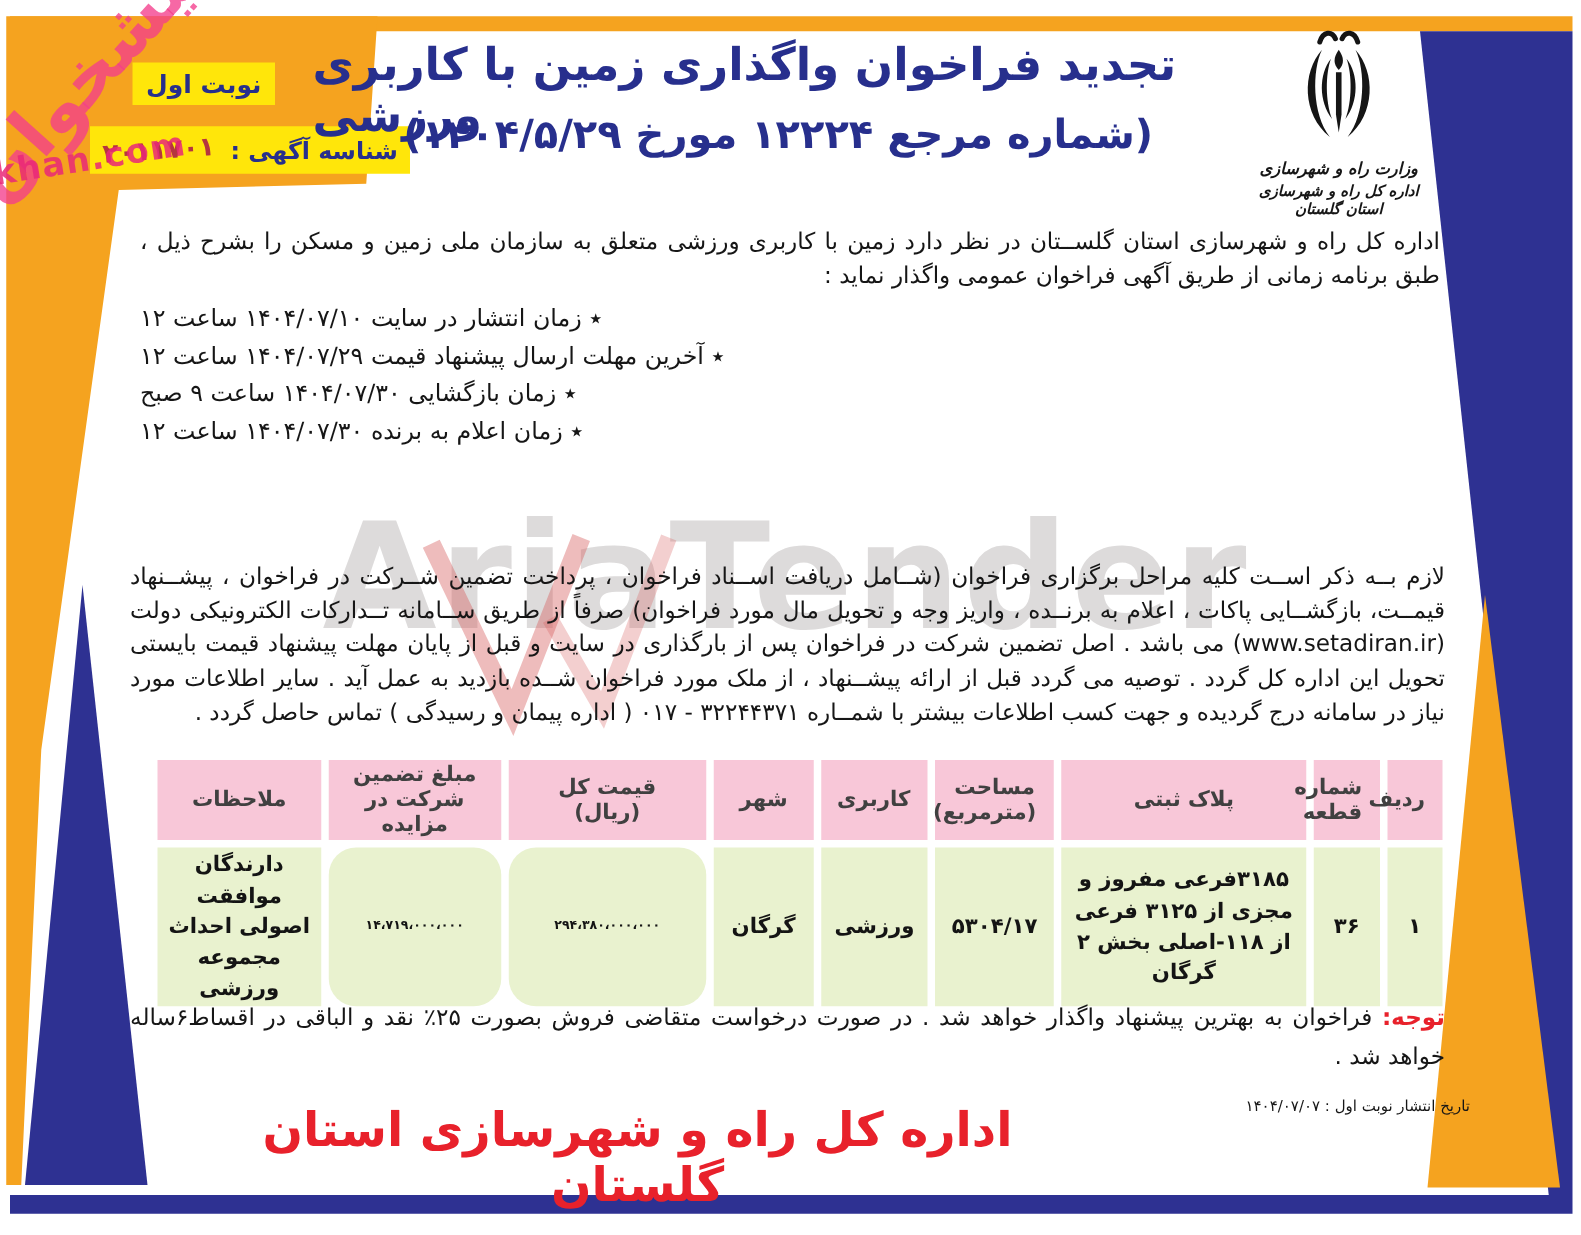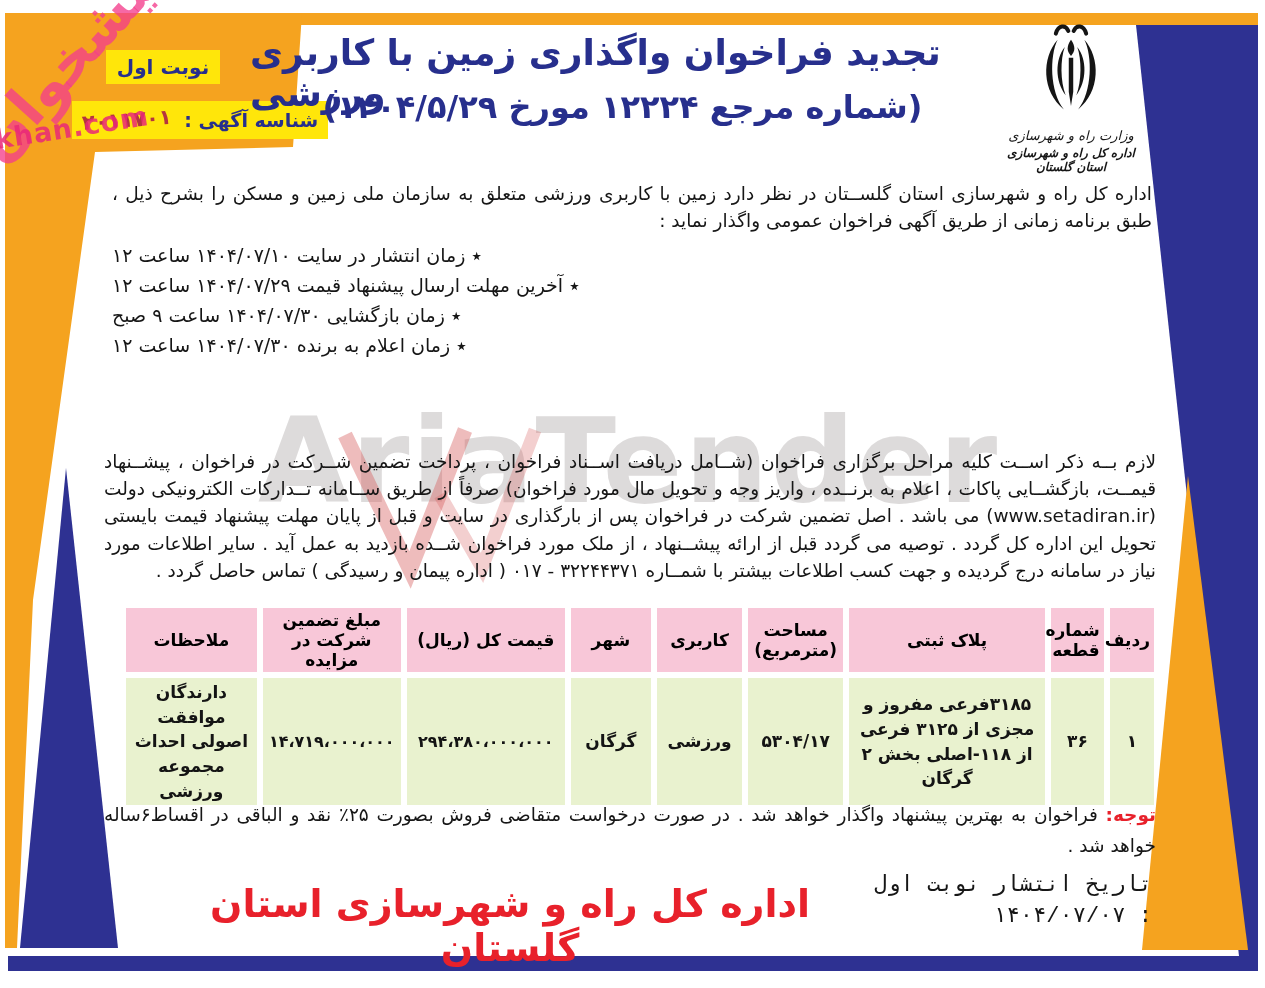--- a/index.html
+++ b/index.html
@@ -38,52 +38,52 @@
   }
 
   
   .title1{position:absolute;left:250px;top:32px;width:745px;z-index:2;text-align:left;
     font-size:36px;font-weight:bold;color:var(--navy,#272F8D);}
   .title2{position:absolute;left:250px;top:88px;width:745px;z-index:2;text-align:center;
     font-size:32px;font-weight:bold;color:var(--navy,#272F8D);}
 
   
   .logo{position:absolute;left:995px;top:22px;width:152px;z-index:2;text-align:center;}
-  .logo-caption1{font-size:13px;font-weight:normal;font-style:italic;margin-top:2px;}
+  .logo-caption1{font-size:13px;font-weight:bold;font-style:italic;margin-top:2px;}
   .logo-caption2{font-size:12px;font-weight:bold;font-style:italic;margin-top:3px;}
 
   
   .intro{position:absolute;left:112px;top:180px;width:1040px;z-index:2;
     font-size:18.5px;line-height:27px;text-align:justify;}
   .schedule{position:absolute;left:112px;top:240px;width:1040px;z-index:2;text-align:left;}
   .schedule-item{font-size:19px;line-height:30px;height:30px;}
   .bodytext{position:absolute;left:104px;top:448px;width:1052px;z-index:2;
     font-size:18.5px;line-height:27.2px;text-align:justify;}
   .table-title{position:absolute;left:120px;top:564px;width:965px;z-index:2;text-align:center;
     font-size:20px;font-weight:bold;color:var(--red,#E8212B);}
 
   
   .land-table{position:absolute;left:120px;top:602px;width:1040px;z-index:2;
     border-collapse:separate;border-spacing:6px;table-layout:fixed;}
   .land-table th{
     background:var(--pink,#F8C7D8);height:60px;font-size:17px;font-weight:bold;
-    text-align:center;vertical-align:middle;padding:2px 4px;color:#000000;
+    text-align:center;vertical-align:middle;padding:2px 14px;color:#404040;
   }
   .land-table td{
     background:var(--green,#E9F2CF);height:108px;font-size:17px;font-weight:bold;
     text-align:center;vertical-align:middle;padding:2px 5px;line-height:1.45;color:#141414;
   }
-  .land-table td.num{white-space:nowrap;font-size:16px;}
+  .land-table td.num{white-space:nowrap;font-size:10px;border-radius:22px;}
 
   
   .note{position:absolute;left:104px;top:799px;width:1052px;z-index:2;
     font-size:18.5px;line-height:31px;text-align:justify;}
   .note-label{color:var(--red,#E8212B);font-weight:bold;}
-  .pub-dates{position:absolute;left:860px;top:870px;width:292px;z-index:2;
-    font-size:22px;line-height:31px;text-align:right;font-family:Liberation Mono, monospace;}
+  .pub-dates{position:absolute;left:884px;top:870px;width:292px;z-index:2;
+    font-size:12px;line-height:31px;text-align:right;}
   .signature{position:absolute;left:150px;top:882px;width:720px;z-index:2;text-align:center;
     font-size:38px;font-weight:bold;color:var(--red,#E8212B);}
 </style>
 </head>
 <body>
 
 <div class="page">
 
   <svg class="frame" width="1265" height="988" viewBox="0 0 1265 988">
     <polygon class="f-orange" points="8,13 1258,13 1258,25 8,25"></polygon>

